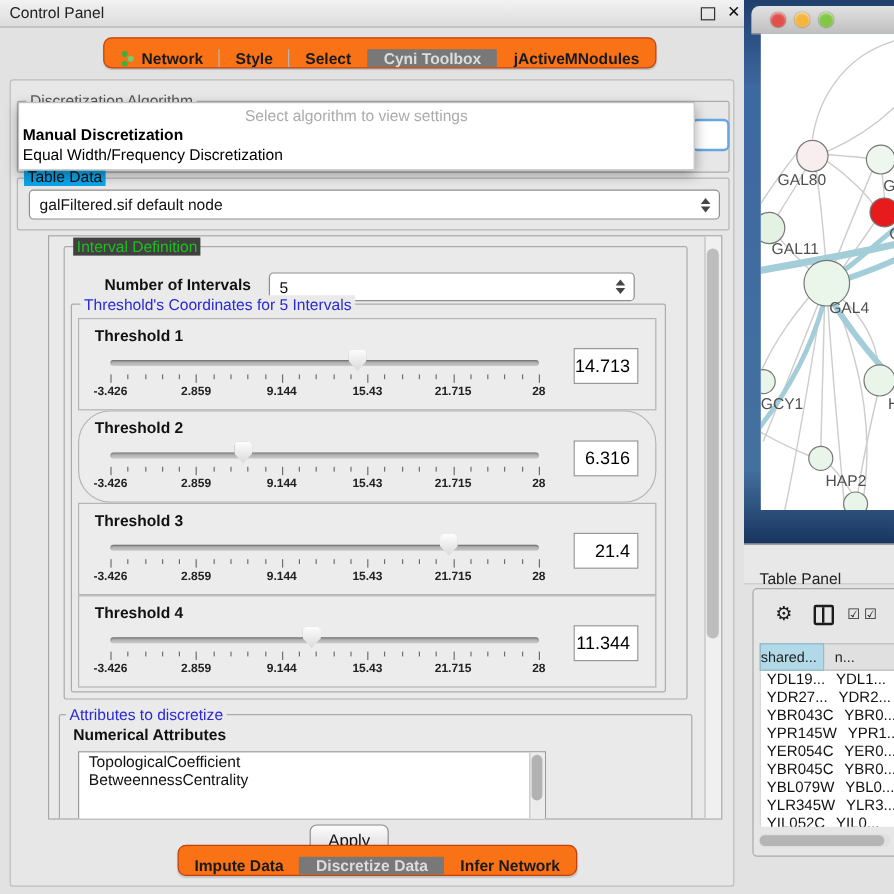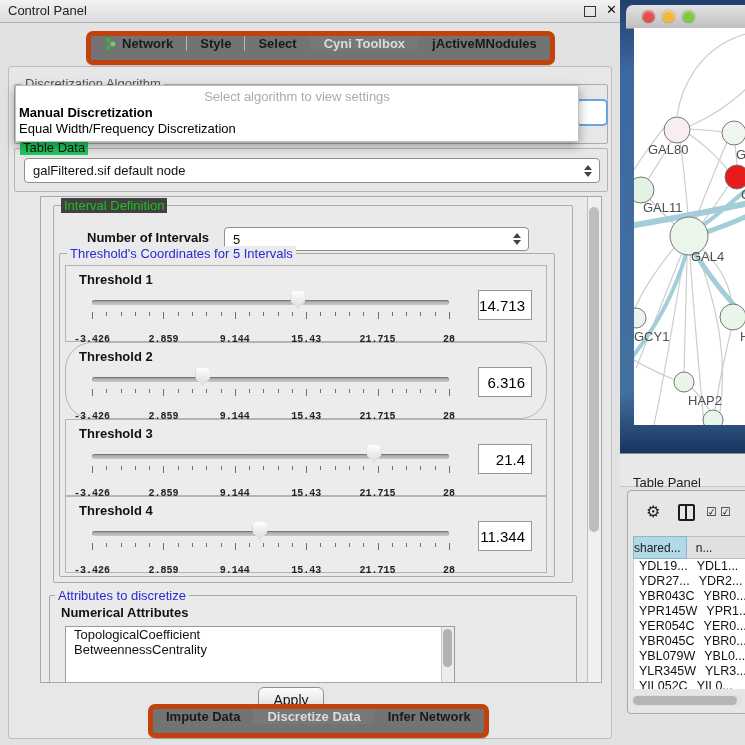--- a/index.html
+++ b/index.html
@@ -9,21 +9,21 @@
   #root{position:relative;width:745px;height:745px;background:#e2e2e2;overflow:hidden;}
 
   
   #titlebar{left:0;top:0;width:620px;height:22px;background:linear-gradient(#f2f2f2,#dcdcdc);
             border-bottom:1px solid #b0b0b0;}
   #titlebar .ttl{position:absolute;left:8px;top:3px;font-size:13px;color:#222;}
   .float-ic{position:absolute;left:584px;top:6px;width:10px;height:9px;border:1.5px solid #333;background:transparent;}
   .close-ic{position:absolute;left:606px;top:2px;font-size:13px;font-weight:bold;color:#111;}
 
   
-  .pill{position:absolute;display:flex;align-items:flex-start;background:#737373;border:5px solid #c2410c;
+  .pill{position:absolute;display:flex;align-items:flex-end;background:#f97316;border:1px solid #c2410c;
         border-radius:7px;overflow:hidden;height:24px;box-shadow:0 1px 1px rgba(0,0,0,.15);}
   .tab{display:flex;align-items:center;gap:5px;padding:0 13px;font-size:13px;font-weight:600;color:#1a1a1a;cursor:default;}
   .tab + .tab{border-left:1px solid #b6b6b6;}
   .tab.sel{background:#787878;color:#dcdcdc;border-left-color:transparent;}
   .tab.sel + .tab{border-left-color:transparent;}
 
   
   #outerPanel{left:8px;top:66px;width:602px;height:671px;background:#e7e7e7;border:1px solid #bdbdbd;border-radius:3px;}
 
   .group-title{position:absolute;font-size:13px;background:#e7e7e7;padding:0 3px;}
@@ -57,21 +57,21 @@
   .thr .tlabel{position:absolute;left:13px;top:6px;font-size:13px;font-weight:bold;color:#111;}
   .track-zone{position:absolute;left:26px;top:0;width:357px;height:75px;}
   .track{position:absolute;left:0;top:34px;width:100%;height:5px;border-radius:3px;
          background:linear-gradient(#9f9f9f,#c9c9c9);box-shadow:inset 0 1px 1px rgba(0,0,0,.3);}
   .slider-thumb{position:absolute;top:25px;width:15px;height:18px;transform:translateX(-50%);
         background:linear-gradient(#fefefe,#dadada);
         clip-path:polygon(18% 0,82% 0,100% 18%,100% 55%,50% 100%,0 55%,0 18%);
         filter:drop-shadow(0 0 1px #777);}
   .tick{position:absolute;top:46px;width:1px;height:4px;background:#6f6f6f;}
   .tick.major{height:7px;}
-  .tick-label{position:absolute;top:68px;transform:translateX(-50%);font-size:10px;font-weight:bold;color:#222;white-space:nowrap;font-family:Liberation Mono, monospace;}
+  .tick-label{position:absolute;top:55px;transform:translateX(-50%);font-size:10px;font-weight:bold;color:#222;white-space:nowrap;}
   .valbox{position:absolute;left:412px;top:24px;width:54px;height:30px;background:#fff;border:1px solid #979797;
           font-size:15px;color:#000;display:flex;align-items:center;justify-content:flex-end;padding-right:6px;box-sizing:border-box;}
 
   
   #attrList{position:absolute;left:24px;top:429px;width:388px;height:56px;background:#fff;border:1px solid #9a9a9a;overflow:hidden;}
   .attr-item{font-size:13px;color:#111;padding-left:8px;height:15px;line-height:15px;}
   #attrScroll{position:absolute;right:0;top:0;width:12px;height:100%;background:#ececec;border-left:1px solid #c6c6c6;}
   #attrScroll .thumb{position:absolute;left:1px;top:2px;width:9px;height:38px;background:#b2b2b2;border-radius:5px;}
 
   #applyBtn{left:258px;top:687px;width:64px;height:23px;background:linear-gradient(#fdfdfd,#d8d8d8);
@@ -149,21 +149,21 @@
   <div class="group-title" style="left:22px;top:76px;color:#555;background:#e7e7e7;font-size:13px;">Discretization Algorithm</div>
   <div class="abs" id="focusPeek"></div>
 
   <div class="abs" id="algoPopup">
     <div class="ph">Select algorithm to view settings</div>
     <div class="opt b">Manual Discretization</div>
     <div class="opt">Equal Width/Frequency Discretization</div>
   </div>
 
   <div class="titled-border" style="left:14px;top:148px;width:592px;height:42px;border-color:#b5b5b5;"></div>
-  <div class="group-title" style="left:20px;top:140px;color:#111;background:#22c55e;">Table Data</div>
+  <div class="group-title" style="left:20px;top:140px;color:#111;background:#0ea5e9;">Table Data</div>
   <div class="combo" style="left:24px;top:158px;width:566px;height:23px;">
     <span>galFiltered.sif default node</span>
     <span class="stepper"></span>
   </div>
 
   <div class="abs" id="innerPanel">
 
     <div class="titled-border" style="left:12px;top:8px;width:518px;height:376px;"></div>
     <div class="group-title g-green" style="left:20px;top:1px;">Interval Definition</div>
 

